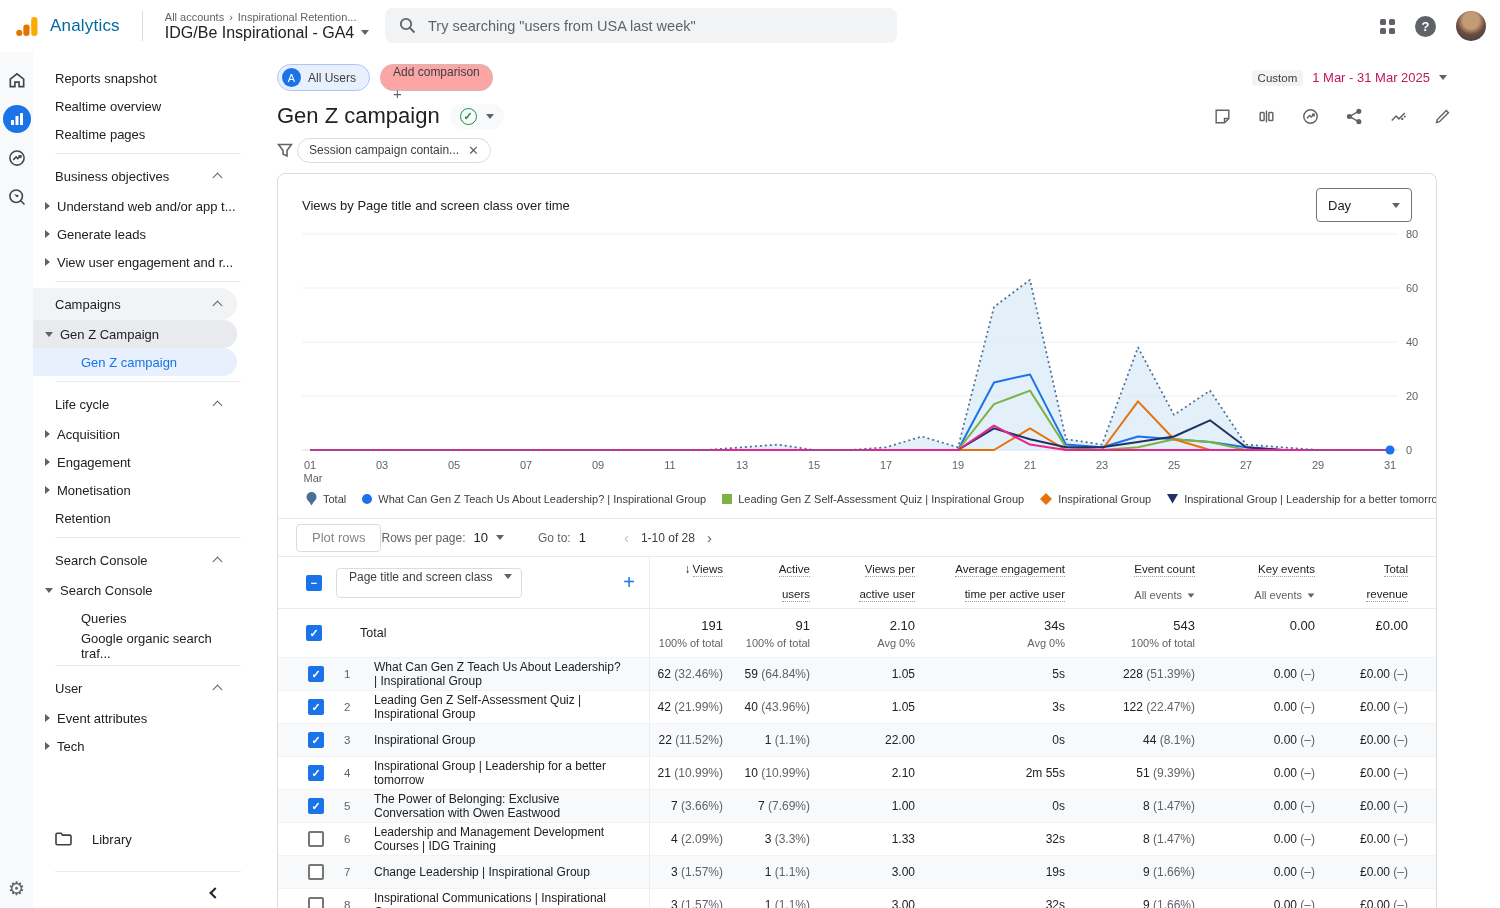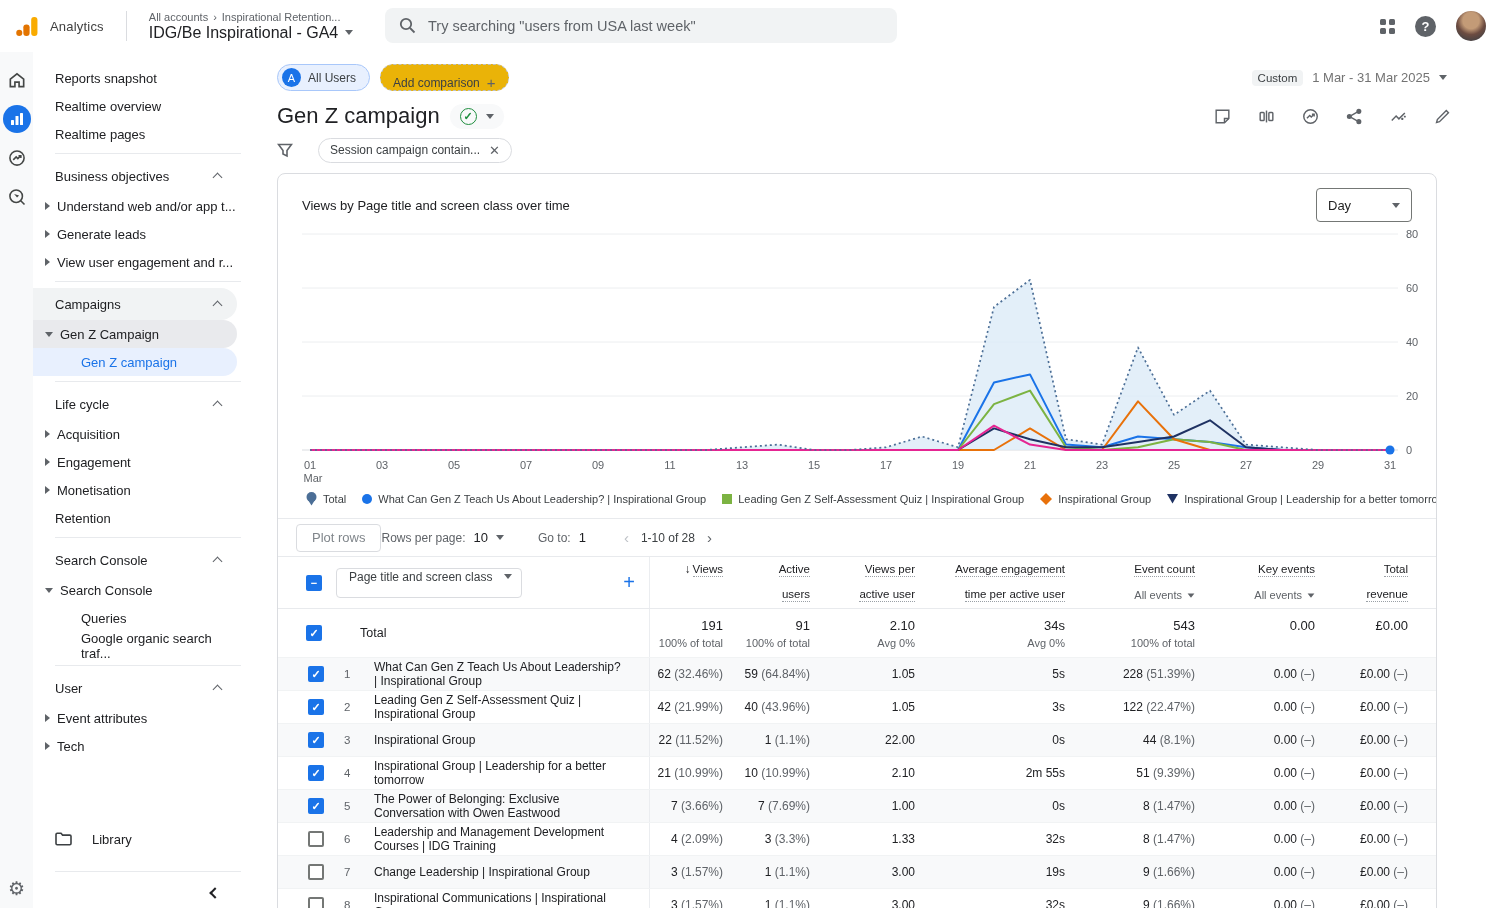--- a/index.html
+++ b/index.html
@@ -2,21 +2,21 @@
 <html><head>
 <meta charset="utf-8">
 <style>
   * { box-sizing: border-box; margin: 0; padding: 0; }
   html,body { width:1500px; height:908px; overflow:hidden; background:#fff;
     font-family:"Liberation Sans", sans-serif; color:#202124; }
 
   
   .topbar { position:fixed; left:0; top:0; width:1500px; height:52px; background:#fff; z-index:30; }
   .tb-left { position:absolute; left:14px; top:0; height:52px; display:flex; align-items:center; gap:10px; }
-  .brand { font-size:13px; color:#404040; letter-spacing:.2px; }
+  .brand { font-size:17px; color:#0369a1; letter-spacing:.2px; }
   .tb-divider { width:1px; height:30px; background:#dadce0; margin-left:12px; }
   .crumb-block { margin-left:12px; }
   .crumb { font-size:11px; color:#5f6368; display:flex; gap:5px; align-items:center; }
   .property { font-size:16px; color:#202124; display:flex; align-items:center; gap:7px; margin-top:1px; }
   .caret { width:0; height:0; border-left:4px solid transparent; border-right:4px solid transparent; border-top:5px solid #5f6368; }
   .search { position:absolute; left:385px; top:8px; width:512px; height:35px; background:#f1f3f4;
     border-radius:8px; display:flex; align-items:center; padding:0 14px; gap:12px; }
   .search input { border:0; outline:none; background:transparent; width:100%; font-size:14.5px; color:#202124;
     font-family:"Liberation Sans",sans-serif;}
   .search input::placeholder { color:#5f6368; }
@@ -61,37 +61,37 @@
   .chev-left { width:8px; height:8px; border-left:2px solid #202124; border-bottom:2px solid #202124;
     transform:rotate(45deg); cursor:pointer; }
 
   
   .main { position:fixed; left:257px; top:52px; right:0; bottom:0; background:#fff; overflow:hidden; }
   .chips-row { display:flex; align-items:center; padding:12px 53px 0 20px; height:39px; }
   .chip-allusers { display:flex; align-items:center; gap:7px; height:27px; border-radius:14px;
     background:#e8f0fe; border:1px solid #a8c7fa; padding:0 13px 0 4px; font-size:12px; color:#3c4043; cursor:pointer; }
   .a-circle { width:19px; height:19px; border-radius:50%; background:#1a73e8; color:#fff; font-size:11px;
     display:flex; align-items:center; justify-content:center; }
-  .chip-add { display:flex; align-items:flex-end; gap:7px; height:27px; border-radius:14px; margin-left:10px;
-    border:1px dashed #bdc1c6; padding:0 12px; font-size:12px; color:#3c4043; cursor:pointer; background:#eab308; }
+  .chip-add { display:flex; align-items:flex-start; gap:7px; height:27px; border-radius:14px; margin-left:10px;
+    border:1px dashed #bdc1c6; padding:0 12px; font-size:12px; color:#3c4043; cursor:pointer; background:#fca5a5;flex-direction:column; }
   .plus-ic { color:#5f6368; font-size:15px; line-height:1; }
   .date-block { margin-left:auto; display:flex; align-items:center; gap:9px; cursor:pointer; }
   .custom-badge { background:#f1f3f4; border-radius:4px; padding:2px 6px; font-size:11.5px; color:#3c4043; }
-  .date-text { font-size:13px; color:#737373; }
+  .date-text { font-size:13px; color:#be185d; }
 
   .title-row { display:flex; align-items:center; margin:10px 48px 0 20px; height:30px; }
   .page-title { font-size:22px; font-weight:400; color:#202124; }
   .check-pill { display:flex; align-items:center; gap:9px; margin-left:10px; background:#f8f9fa;
     border-radius:15px; padding:4px 10px; cursor:pointer; }
   .check-circle { width:17px; height:17px; border:1.8px solid #1e8e3e; border-radius:50%; color:#1e8e3e;
     font-size:11px; display:flex; align-items:center; justify-content:center; font-weight:bold; }
   .report-toolbar { margin-left:auto; display:flex; align-items:center; gap:25px; }
   .tool-ic { cursor:pointer; display:flex; }
 
-  .filter-row { display:flex; align-items:center; gap:25px; margin:6px 20px 0 20px; height:26px; }
+  .filter-row { display:flex; align-items:center; gap:4px; margin:6px 20px 0 20px; height:26px; }
   .filter-chip { display:flex; align-items:center; gap:9px; height:25px; border:1px solid #dadce0;
     border-radius:13px; padding:0 11px; font-size:12px; color:#3c4043; cursor:pointer; }
   .x-ic { color:#5f6368; font-size:13px; cursor:pointer; }
 
   
   .card { margin:10px 63px 0 20px; width:1160px; border:1px solid #dadce0; border-radius:8px;
     background:#fff; height:1400px; overflow:hidden; }
   .card-head { display:flex; align-items:center; justify-content:space-between; padding:14px 24px 0 24px; height:48px; }
   .chart-title { font-size:13px; color:#202124; }
   .day-select { width:96px; height:34px; border:1px solid #747775; border-radius:4px; display:flex;

